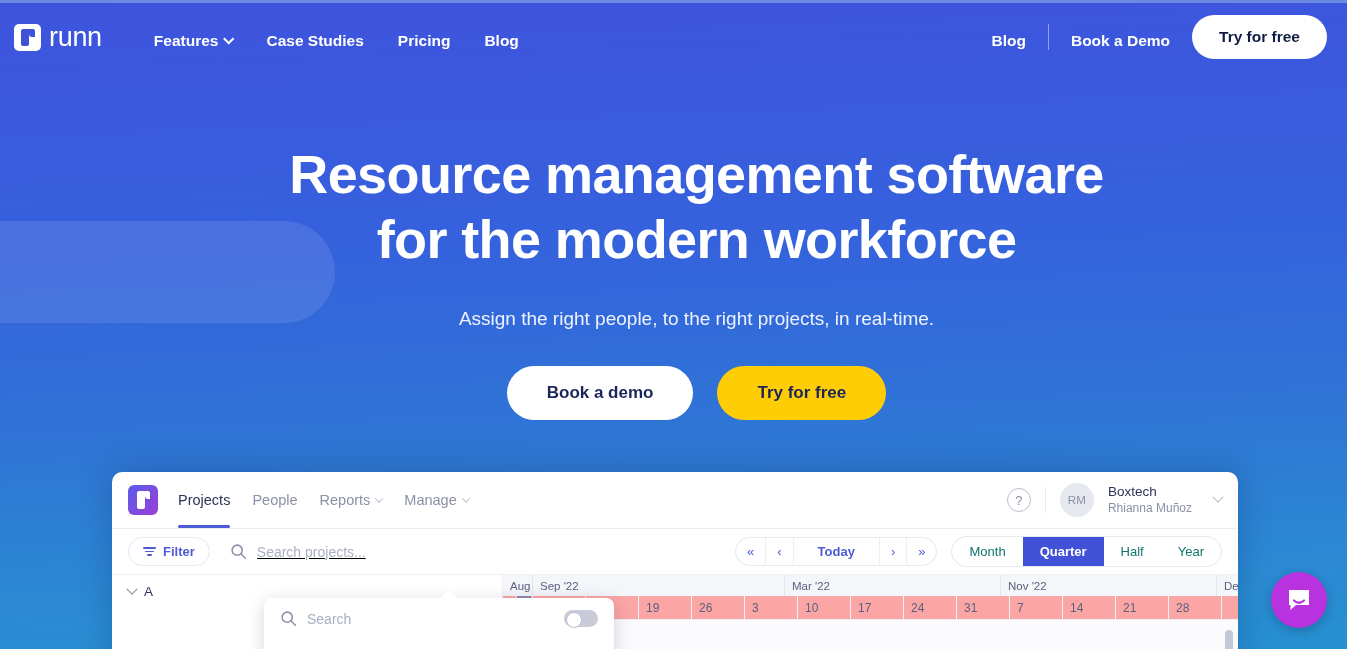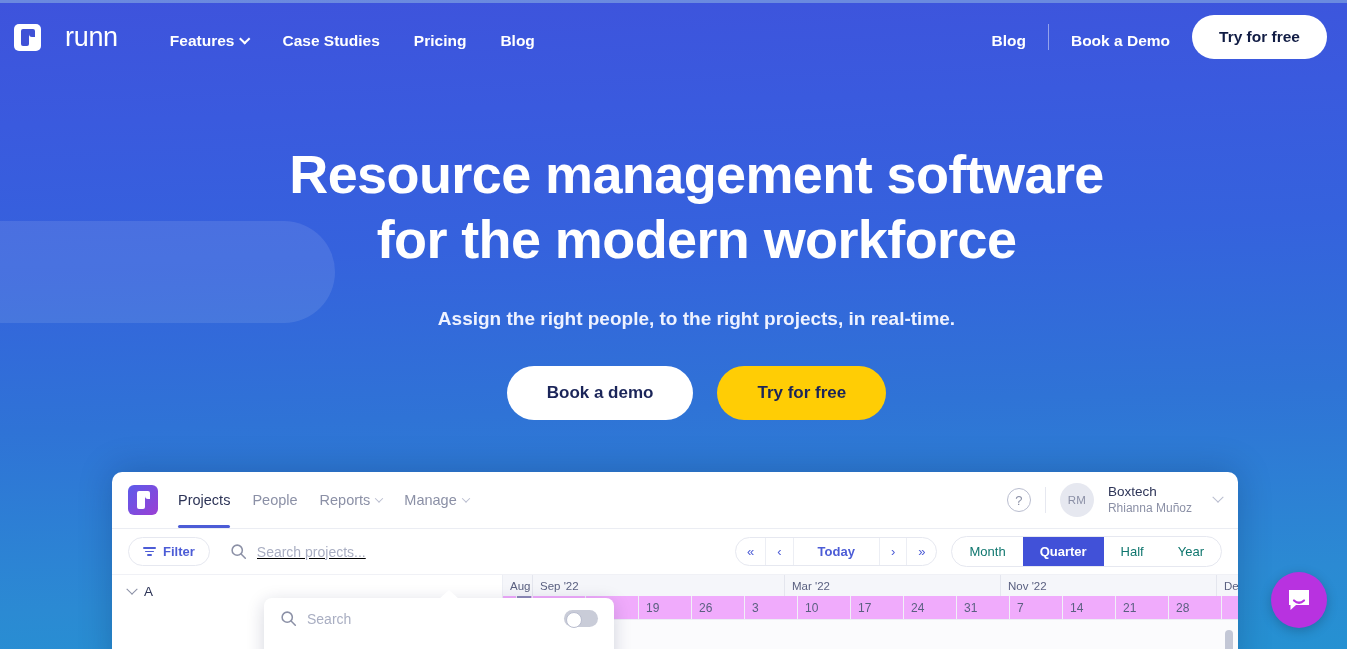--- a/index.html
+++ b/index.html
@@ -26,21 +26,21 @@
     background: rgba(255,255,255,.10);
     border-radius: 0 60px 60px 0;
   }
 
   
   #navbar {
     position: absolute; top: 0; left: 0; right: 0; height: 74px;
     display: flex; align-items: center; padding: 0 20px 0 14px;
     z-index: 20;
   }
-  .brand { display: flex; align-items: center; gap: 24px; margin-right: 52px; }
+  .brand { display: flex; align-items: center; gap: 8px; margin-right: 52px; }
   .brand-mark {
     width: 27px; height: 27px; background: #fff; border-radius: 5px;
     position: relative;
   }
   .brand-mark::before {
     content: ""; position: absolute; left: 7px; top: 5px;
     width: 8px; height: 17px; background: #3f51d6;
     border-radius: 2px 0 2px 2px;
   }
   .brand-mark::after {
@@ -69,21 +69,21 @@
     font-family: inherit;
   }
 
   
   #hero { position: absolute; top: 74px; left: 0; right: 0; text-align: center; z-index: 5; margin-left: 46px; }
   #hero-title {
     color: #fff; font-size: 54px; font-weight: 700; line-height: 1.20;
     letter-spacing: -.6px; padding-top: 68px;
   }
   #hero-sub {
-    color: #eef2ff; font-size: 19px; font-weight: 700; margin-top: 36px;
+    color: #eef2ff; font-size: 19px; font-weight: 400; margin-top: 36px;
   }
   #hero-ctas { margin-top: 36px; display: flex; justify-content: center; gap: 24px; }
   .cta {
     border: none; border-radius: 40px; font-size: 17px; font-weight: 700;
     cursor: pointer; font-family: inherit; padding: 17px 40px;
   }
   .cta-white { background: #fff; color: #1b2559; }
   .cta-yellow { background: #ffcd05; color: #1b2559; }
 
   
@@ -231,21 +231,21 @@
   .timeline {
     position: absolute; left: 390px; top: 103px; right: 0; bottom: 0;
     border-left: 1px solid #eceef4; overflow: hidden;
   }
   .tl-months { display: flex; height: 21px; background: #f5f6fa; }
   .tl-month {
     font-size: 11.5px; color: #5a6080; display: flex; align-items: center;
     padding-left: 7px; border-right: 1px solid #e4e6ee; flex: 0 0 auto;
     overflow: hidden; white-space: nowrap;
   }
-  .tl-days { display: flex; height: 24px; background: #f0abfc; border-bottom: 1px solid #eceef4; }
+  .tl-days { display: flex; height: 24px; background: #fca5a5; border-bottom: 1px solid #eceef4; }
   .tl-day {
     font-size: 12px; color: #5a6080; display: flex; align-items: center;
     padding-left: 7px; border-right: 1px solid #f0f1f6; flex: 0 0 auto;
     position: relative; white-space: nowrap;
   }
   .today-marker {
     position: absolute; left: 14px; top: 0; width: 14px; height: 24px;
     background: #7b83ad; opacity: .85;
   }
   .tl-body { height: 100%; background: #fbfbfd; }

